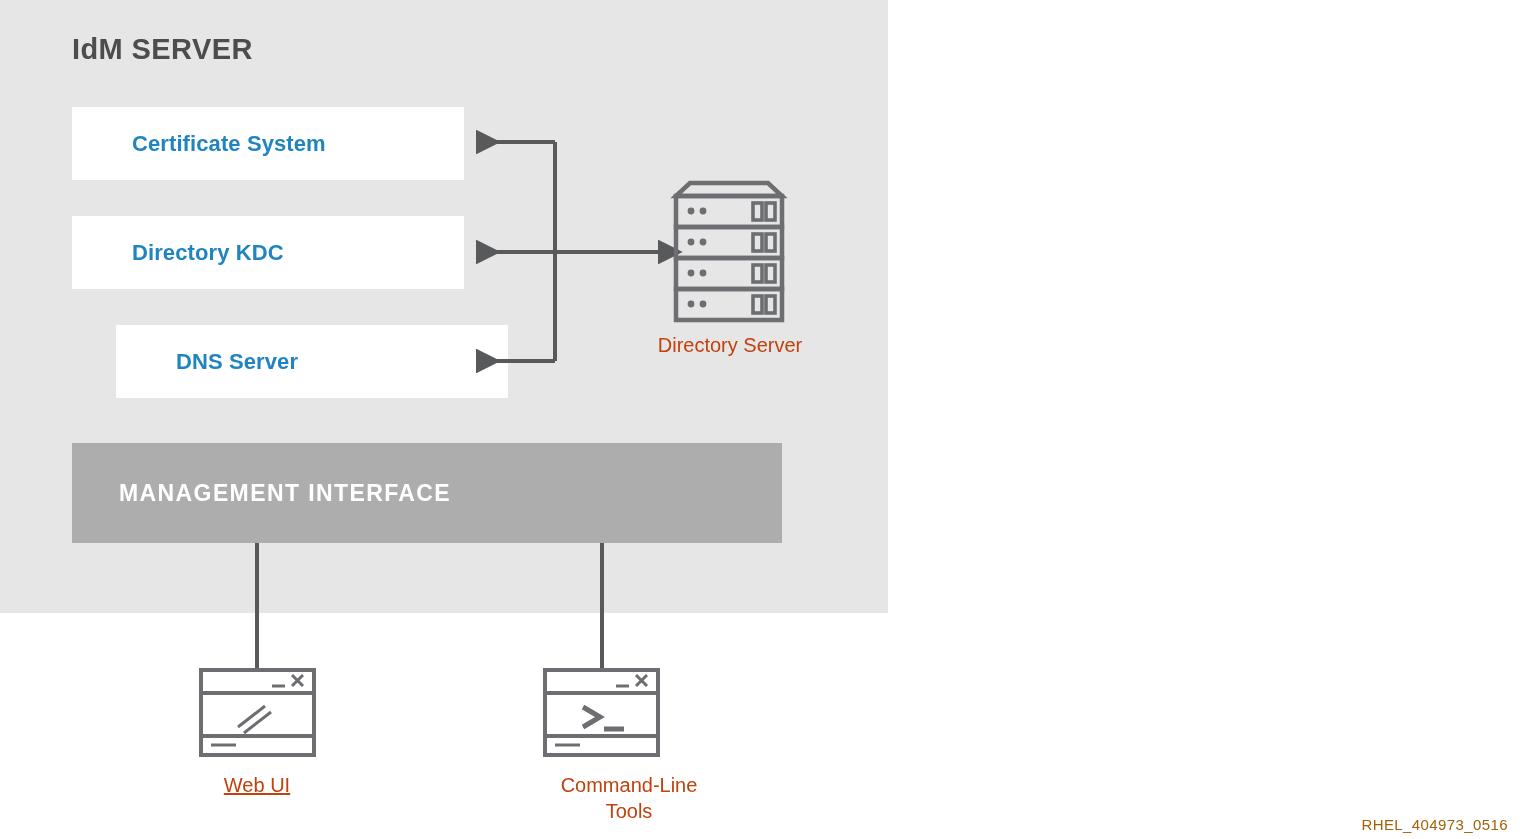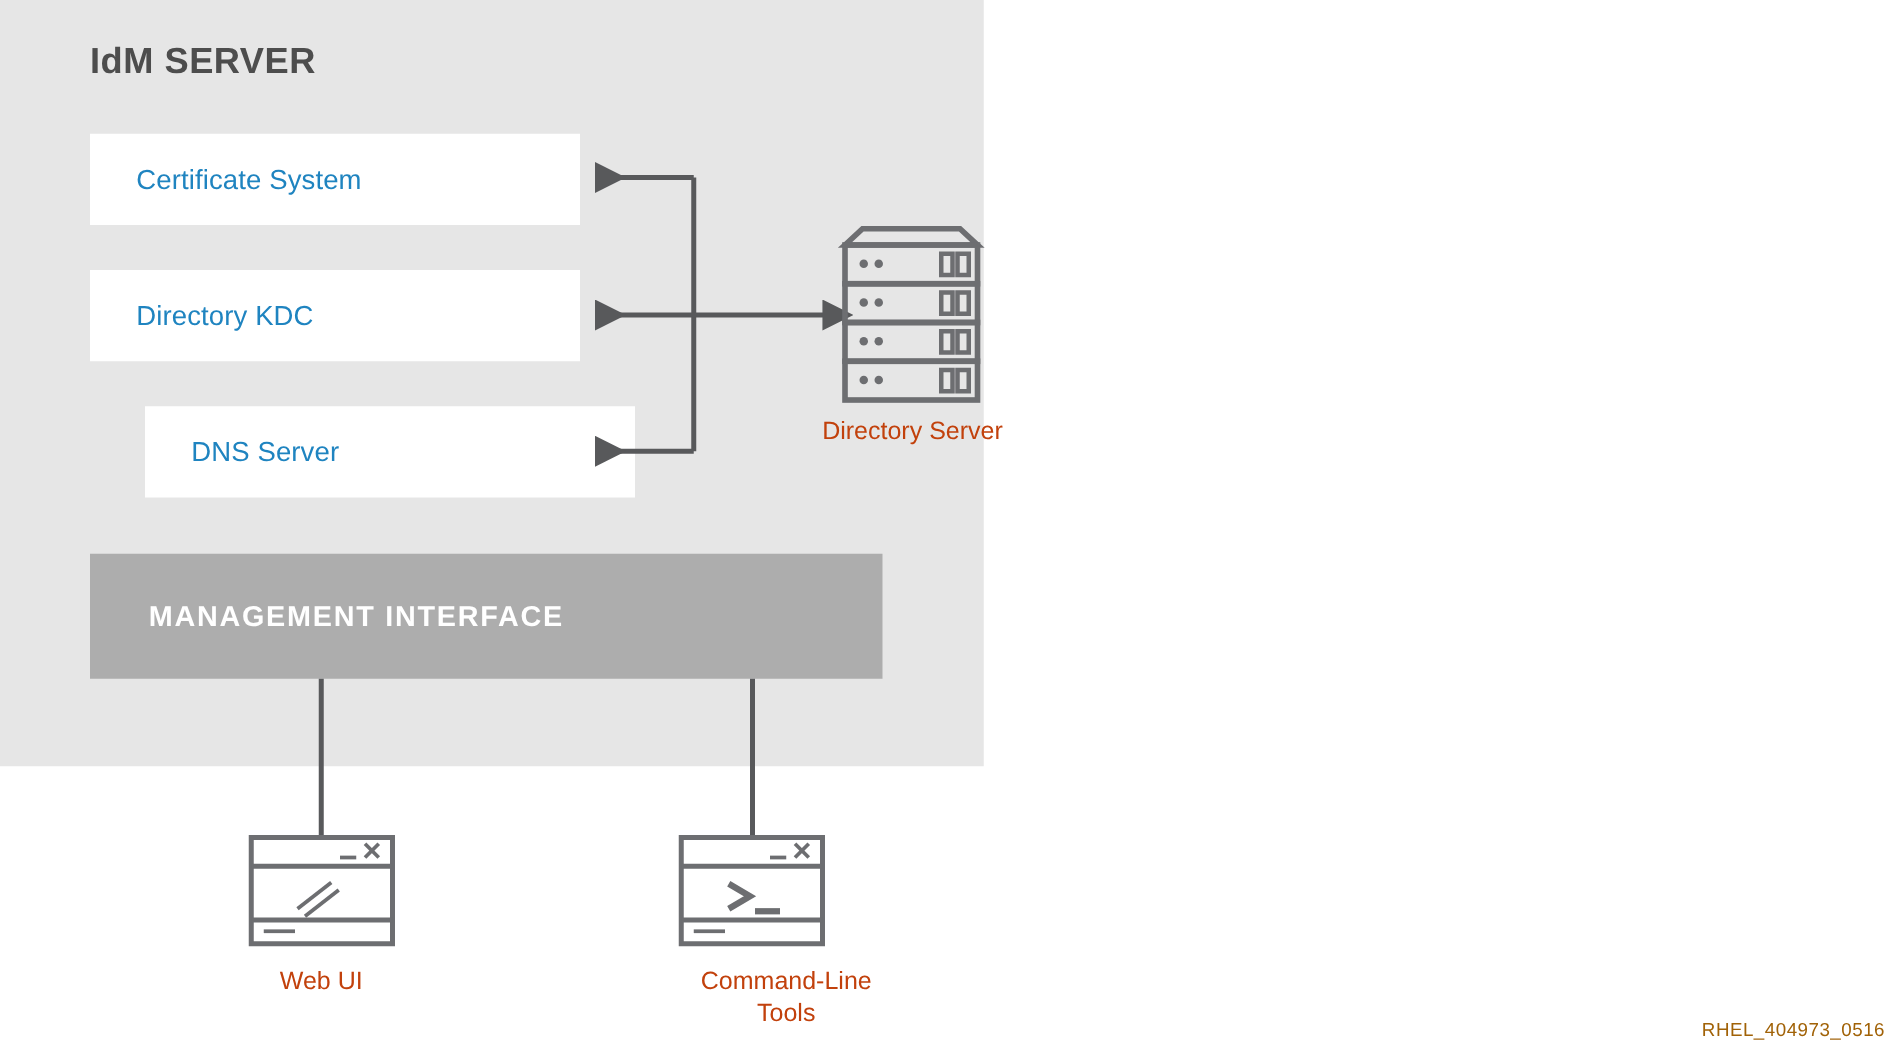--- a/index.html
+++ b/index.html
@@ -18,21 +18,21 @@
     height: 839px;
     background: #ffffff;
     overflow: hidden;
   }
 
   
   #idm-panel {
     position: absolute;
     left: 0;
     top: 0;
-    width: 787px;
+    width: 888px;
     height: 613px;
     background: #e6e6e6;
   }
 
   #idm-title {
     position: absolute;
     left: 72px;
     top: 33px;
     font-size: 29px;
     font-weight: bold;
@@ -45,39 +45,39 @@
   .service-box {
     position: absolute;
     left: 72px;
     width: 392px;
     height: 73px;
     background: #ffffff;
     box-sizing: border-box;
   }
   .service-label {
     position: absolute;
-    left: 37px;
+    left: 60px;
     top: 50%;
     transform: translateY(-50%);
     font-size: 22px;
-    font-weight: normal;
+    font-weight: bold;
     color: #1f84c0;
     white-space: nowrap;
     letter-spacing: 0.1px;
   }
   #box-cert { top: 107px; }
   #box-kdc  { top: 216px; }
   #box-dns  { top: 325px; margin-left: 44px; }
 
   
   #mgmt-bar {
     position: absolute;
     left: 72px;
     top: 443px;
-    width: 634px;
+    width: 710px;
     height: 100px;
     background: #adadad;
   }
   #mgmt-label {
     position: absolute;
     left: 47px;
     top: 50%;
     transform: translateY(-50%);
     font-size: 23px;
     font-weight: bold;
@@ -100,21 +100,21 @@
   
   .caption {
     position: absolute;
     font-size: 20px;
     color: #c2410c;
     text-align: center;
     white-space: pre-line;
     line-height: 1.3;
   }
   #cap-dirsrv { left: 600px; top: 332px; width: 260px; }
-  #cap-webui  { left: 157px; top: 772px; width: 200px; }
+  #cap-webui  { left: 157px; top: 772px; width: 200px; text-decoration: underline; }
   #cap-cli    { left: 519px; top: 772px; width: 220px; }
 
   #watermark {
     position: absolute;
     right: 12px;
     bottom: 6px;
     font-size: 15px;
     color: #a16207;
     letter-spacing: 0.4px;
     white-space: nowrap;

